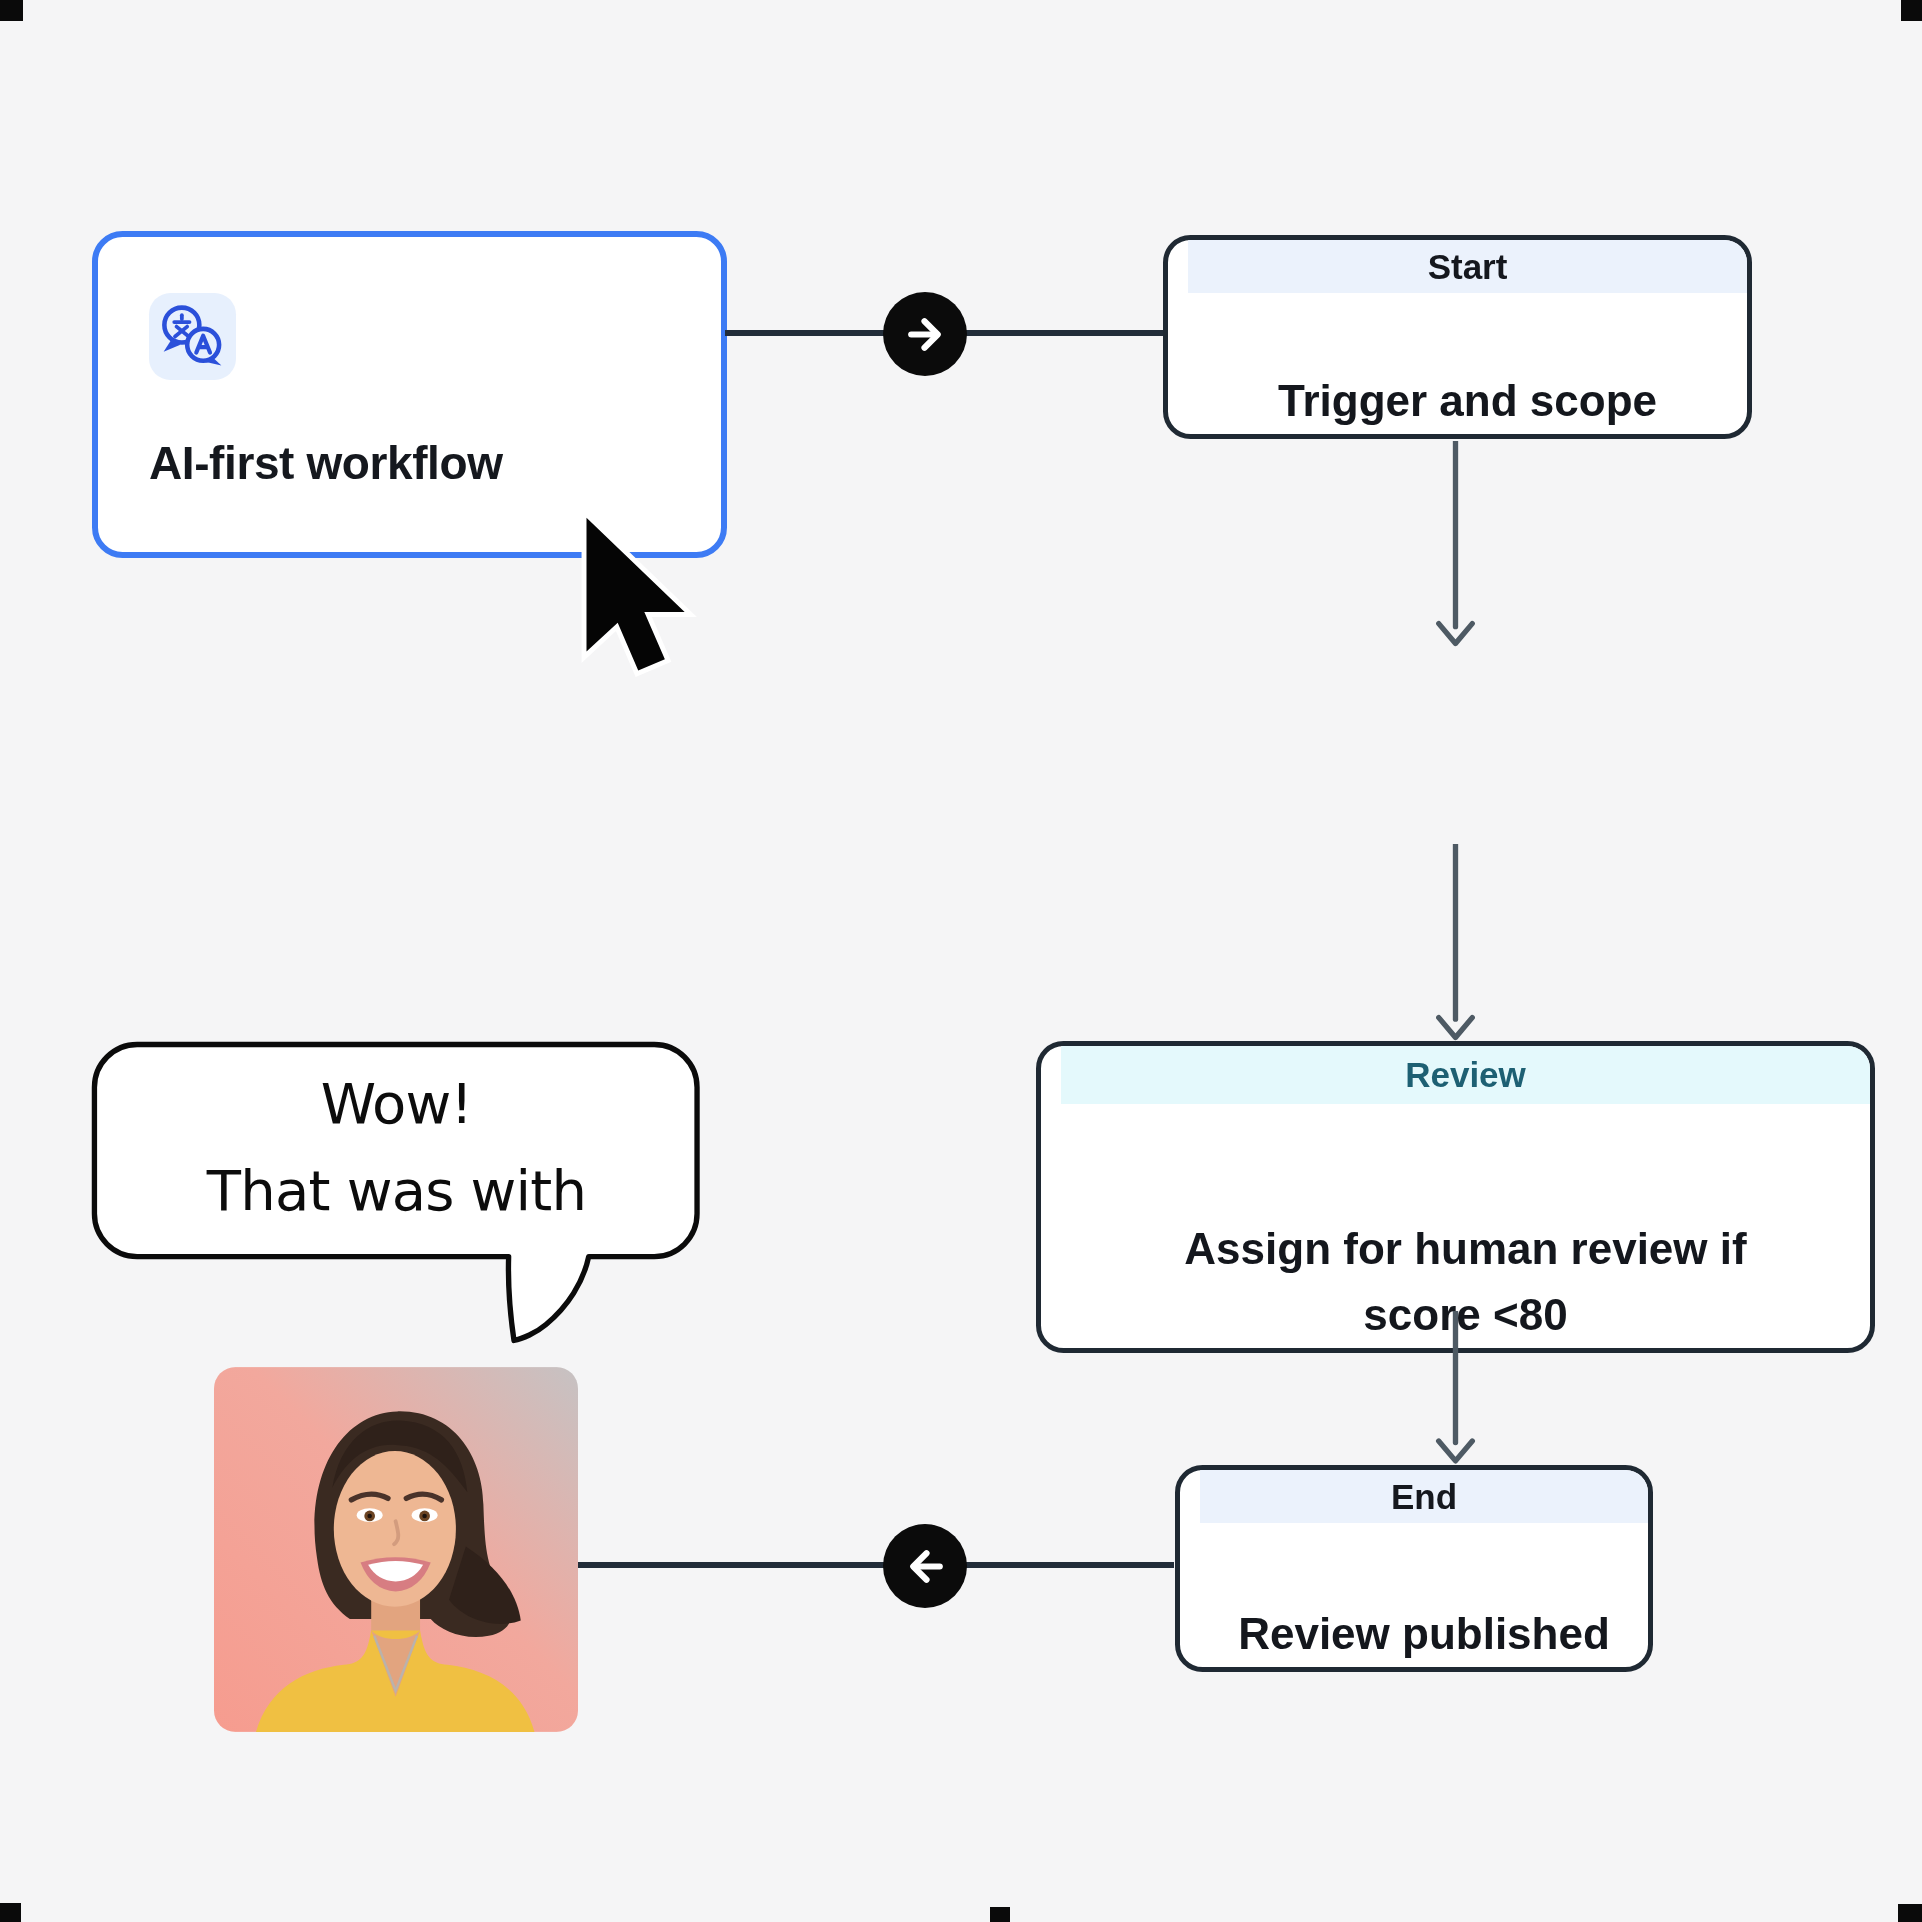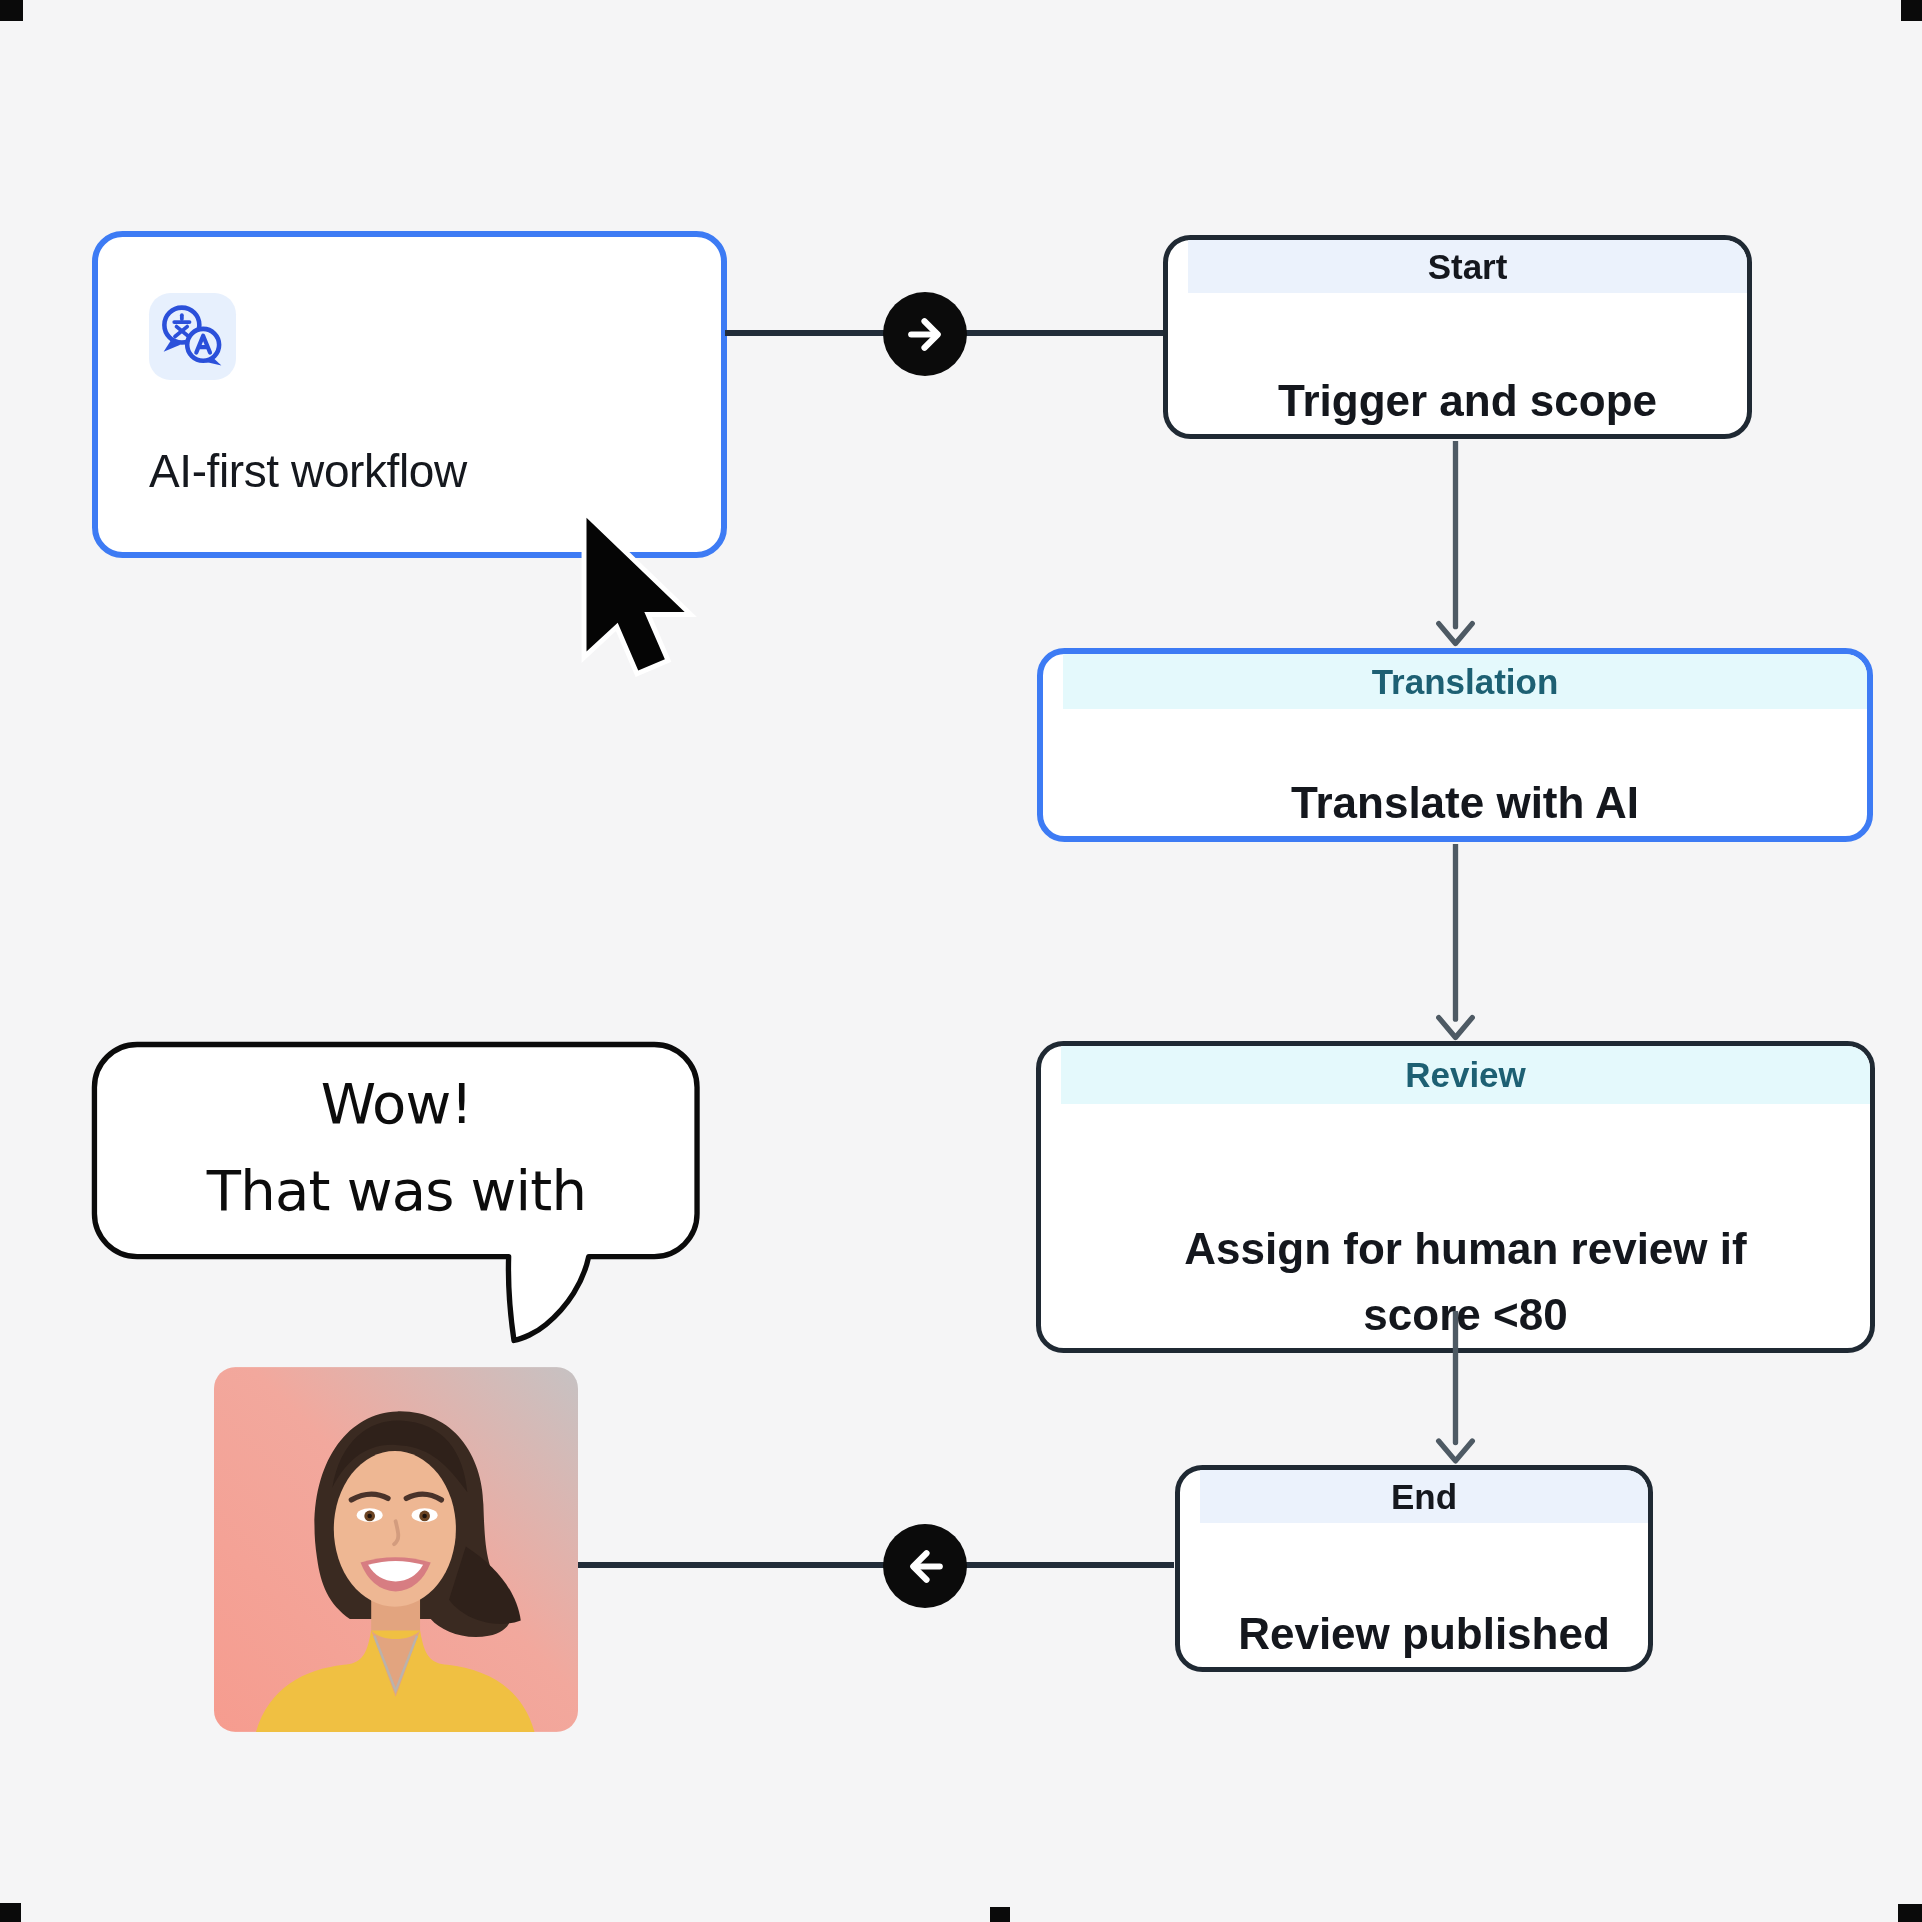--- a/index.html
+++ b/index.html
@@ -44,22 +44,22 @@
     position:absolute;left:92px;top:231px;width:635px;height:327px;
     background:#fff;border:6.1px solid var(--accent-blue);border-radius:30.5px;
   }
   .icon-tile{
     position:absolute;left:51px;top:56px;width:87px;height:87px;
     background:var(--icon-tile-bg);border-radius:21.4px;
     display:flex;align-items:center;justify-content:center;
   }
   .icon-tile svg{width:73px;height:73px}
   .wcard-label{
-    position:absolute;left:51px;top:207px;
-    font-size:46px;font-weight:400;color:var(--dark-text);letter-spacing:-0.4px;
+    position:absolute;left:51px;top:199px;
+    font-size:46px;font-weight:700;color:var(--dark-text);letter-spacing:-0.4px;
   }
 
   
   .hline{position:absolute;height:6.1px;background:var(--connector-dark)}
   .hline-1{left:725px;top:330px;width:441px}
   .hline-2{left:577px;top:1562px;width:597px}
   .circle-badge{
     position:absolute;width:84px;height:84px;border-radius:50%;
     background:#0b0b0b;display:flex;align-items:center;justify-content:center;
   }
@@ -158,26 +158,20 @@
     <div class="node-body">
         <p>Trigger and scope</p>
       </div>
   </div>
 
   <svg class="varrow" style="left:1434px;top:441px;width:43px;height:207px" viewBox="0 0 56 272" width="43" height="207">
     <line x1="28" y1="0" x2="28" y2="244"></line>
     <polyline points="6,240 28,266 50,240"></polyline>
   </svg>
 
-  <div class="node node-blue n-translation">
-    <div class="node-header hdr-cyan">Translation</div>
-    <div class="node-body">
-        <p>Translate with AI</p>
-      </div>
-  </div>
 
   <svg class="varrow" style="left:1434px;top:844px;width:43px;height:198px" viewBox="0 0 56 260" width="43" height="198">
     <line x1="28" y1="0" x2="28" y2="230"></line>
     <polyline points="6,228 28,254 50,228"></polyline>
   </svg>
 
   <div class="node n-review">
     <div class="node-header hdr-cyan">Review</div>
     <div class="node-body">
         <p>Assign for human review if score &lt;80</p>

